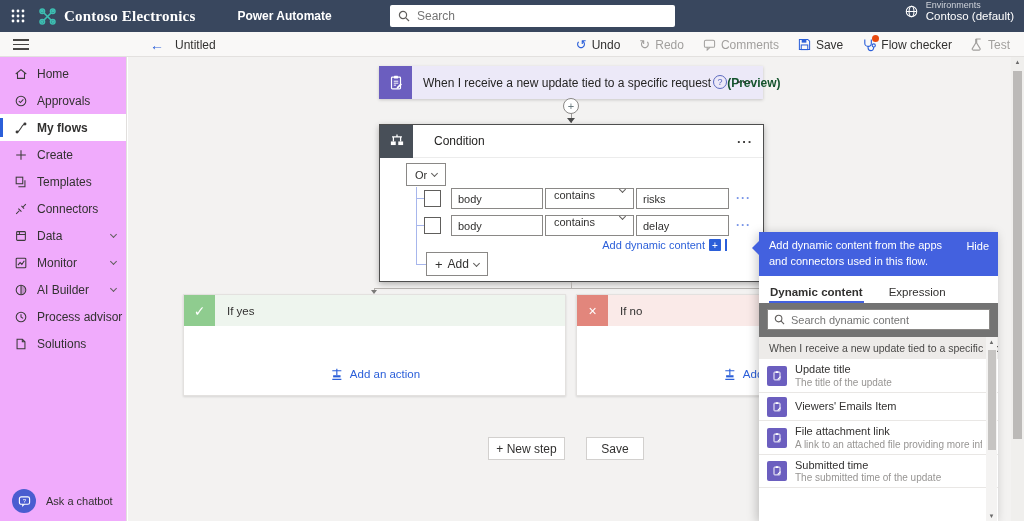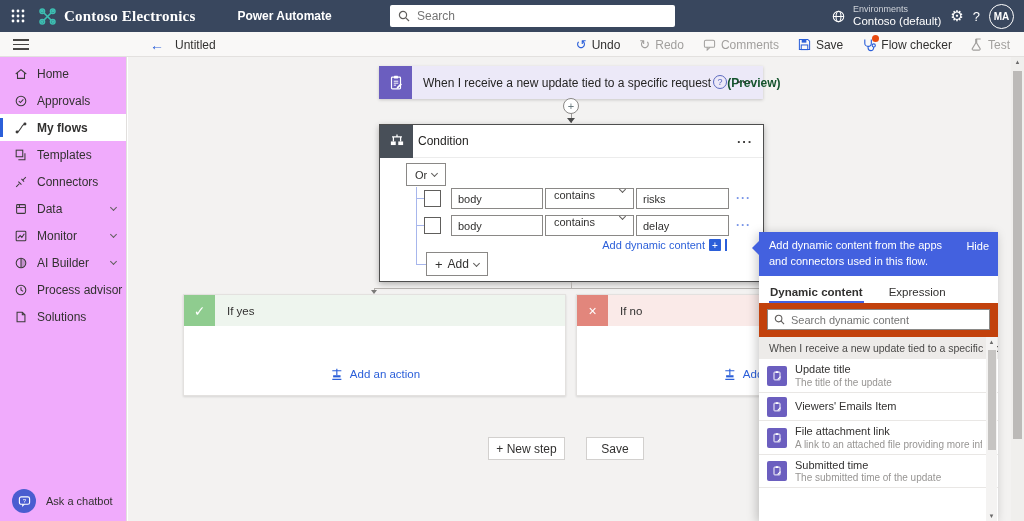--- a/index.html
+++ b/index.html
@@ -12,21 +12,21 @@
   
   .topnav { position:absolute; left:0; top:0; width:1024px; height:32px;
     background:#39475e; display:flex; align-items:center; color:#fff; }
   .waffle { width:36px; height:32px; display:flex; align-items:center; justify-content:center; cursor:pointer; }
   .brand { display:flex; align-items:center; gap:7px; margin-left:2px; }
   .brand-name { font-family:"Liberation Serif", serif; font-weight:bold; font-size:15px; letter-spacing:.2px; }
   .app-name { font-weight:bold; font-size:12px; margin-left:42px; }
   .nav-search { position:absolute; left:390px; top:5px; width:285px; height:22px;
     background:#fff; border-radius:2px; display:flex; align-items:center; padding-left:8px; gap:7px; }
   .nav-search input { border:none; outline:none; flex:1; font-size:12px; font-family:inherit; color:#323130; background:transparent; }
-  .nav-right { position:absolute; right:10px; top:0; height:32px; display:flex; align-items:center; gap:9px; }
+  .nav-right { position:absolute; right:10px; top:0; height:32px; display:flex; align-items:center; gap:9px;flex-direction:column; }
   .env { display:flex; align-items:center; gap:7px; cursor:pointer; }
   .env-texts { display:flex; flex-direction:column; line-height:1.15; }
   .env-label { font-size:9px; color:#cfd3da; }
   .env-name { font-size:11.5px; color:#fff; }
   .gear { font-size:15px; cursor:pointer; }
   .help { font-size:13px; cursor:pointer; }
   .avatar { width:25px; height:25px; border-radius:50%; border:1px solid #fff;
     display:flex; align-items:center; justify-content:center; font-size:10px; font-weight:bold; cursor:pointer; }
   
   .cmdbar { position:absolute; left:0; top:32px; width:1024px; height:25px;
@@ -78,21 +78,21 @@
     background:#fff; border:1px solid #8a8886; color:#69797e; font-size:11px; display:flex; align-items:center;
     justify-content:center; cursor:pointer; z-index:2; }
   .plus-circle::before { content:"+"; }
   .down-arrow { position:absolute; width:0; height:0; border-left:4px solid transparent;
     border-right:4px solid transparent; border-top:5px solid #4a4a4a; }
   
   .condition { position:absolute; left:251px; top:67px; width:385px; height:158px;
     background:#fff; border:1px solid #4e4e4e; box-shadow:0 2px 6px rgba(0,0,0,.28); }
   .cond-head { height:33px; display:flex; align-items:center; border-bottom:1px solid #ececec; cursor:pointer; }
   .cond-icon { width:33px; height:33px; background:#484f58; display:flex; align-items:center; justify-content:center; flex:none; }
-  .cond-title { margin-left:5px; font-size:12px; color:#252423; }
+  .cond-title { margin-left:21px; font-size:12px; color:#252423; }
   .cond-dots { margin-left:auto; margin-right:10px; }
   .cond-body { position:relative; height:123px; }
   .or-box { position:absolute; left:26px; top:5px; width:40px; height:23px; border:1px solid #8a8886;
     background:#fff; display:flex; align-items:center; justify-content:center; gap:5px; font-size:11px; cursor:pointer; }
   .chev { width:5px; height:5px; border-right:1.2px solid #605e5c; border-bottom:1.2px solid #605e5c;
     transform:rotate(45deg); margin-top:-2px; flex:none; }
   .tree { position:absolute; background:#a7b6ec; }
   .cbox { position:absolute; width:17px; height:17px; border:1px solid #605e5c; background:#fff; cursor:pointer; }
   .cfield { position:absolute; height:21px; border:1px solid #8a8886; background:#fff; font-size:11px;
     font-family:inherit; color:#323130; padding:0 6px; outline:none; }
@@ -138,21 +138,21 @@
   .panel { position:absolute; left:631px; top:175px; width:239px; height:289px; background:#fff;
     box-shadow:-2px 2px 10px rgba(0,0,0,.22); z-index:5; }
   .pointer { position:absolute; left:-7px; top:9px; width:0; height:0;
     border-top:7px solid transparent; border-bottom:7px solid transparent; border-right:7px solid #4361df; }
   .banner { height:44px; background:#4361df; color:#fff; font-size:11px; line-height:1.45;
     padding:6px 40px 0 10px; }
   .hide-btn { position:absolute; right:9px; top:7px; font-size:11px; color:#fff; cursor:pointer; }
   .tabs { height:27px; display:flex; align-items:flex-end; padding-left:10px; gap:24px; background:#fff; }
   .tab { font-size:11.5px; padding:4px 1px 5px 1px; cursor:pointer; color:#323130; }
   .tab.active { font-weight:bold; border-bottom:2px solid #4361df; padding-bottom:3px; }
-  .searchzone { height:34px; background:#c2410c; padding:6px 8px 0 8px; }
+  .searchzone { height:34px; background:#737373; padding:6px 8px 0 8px; }
   .p-search { position:relative; height:21px; background:#fff; border:1px solid #8a8886;
     display:flex; align-items:center; padding-left:6px; gap:6px; }
   .p-search input { border:none; outline:none; flex:1; font-size:11px; font-family:inherit; color:#323130; background:transparent; }
   .p-list { position:relative; height:184px; overflow:hidden; background:#fff; }
   .p-section { height:22px; background:#edebe9; display:flex; align-items:center;
     padding:0 16px 0 10px; font-size:10.5px; color:#4a4948; white-space:nowrap; overflow:hidden; }
   .p-item { display:flex; align-items:center; gap:8px; padding:4px 16px 3px 8px;
     border-bottom:1px solid #e9e7e5; cursor:pointer; min-height:24px; }
   .p-ico { width:20px; height:20px; background:#6b5ebf; border-radius:2px; flex:none;
     display:flex; align-items:center; justify-content:center; }
@@ -305,20 +305,26 @@
       <div class="side-item selected">
         <svg width="14" height="14" viewBox="0 0 16 16">
             <path d="M3.5 12.5 C7 12.5 9 3.5 12.5 3.5" fill="none" stroke="#3b3a39" stroke-width="1.2"></path>
             <circle cx="3.5" cy="12.5" r="1.7" fill="#3b3a39"></circle>
             <circle cx="12.5" cy="3.5" r="1.7" fill="#3b3a39"></circle>
           </svg>
         <span>My flows</span>
       </div>
       <div class="side-item">
         <svg width="14" height="14" viewBox="0 0 16 16">
+            <path d="M8 2.5 V13.5 M2.5 8 H13.5" fill="none" stroke="#3b3a39" stroke-width="1.2"></path>
+          </svg>
+        <span>Create</span>
+      </div>
+      <div class="side-item">
+        <svg width="14" height="14" viewBox="0 0 16 16">
             <rect x="2.5" y="2.5" width="7.5" height="7.5" fill="none" stroke="#3b3a39" stroke-width="1.2"></rect>
             <path d="M12.5 6 V13.5 H5" fill="none" stroke="#3b3a39" stroke-width="1.2"></path>
           </svg>
         <span>Templates</span>
       </div>
       <div class="side-item">
         <svg width="14" height="14" viewBox="0 0 16 16">
             <path d="M2.5 13.5 L6 10 M10 6 L13.5 2.5 M5 7.5 l3.5 3.5 M8.5 4.5 l3 3" fill="none" stroke="#3b3a39" stroke-width="1.2"></path>
           </svg>
         <span>Connectors</span>

